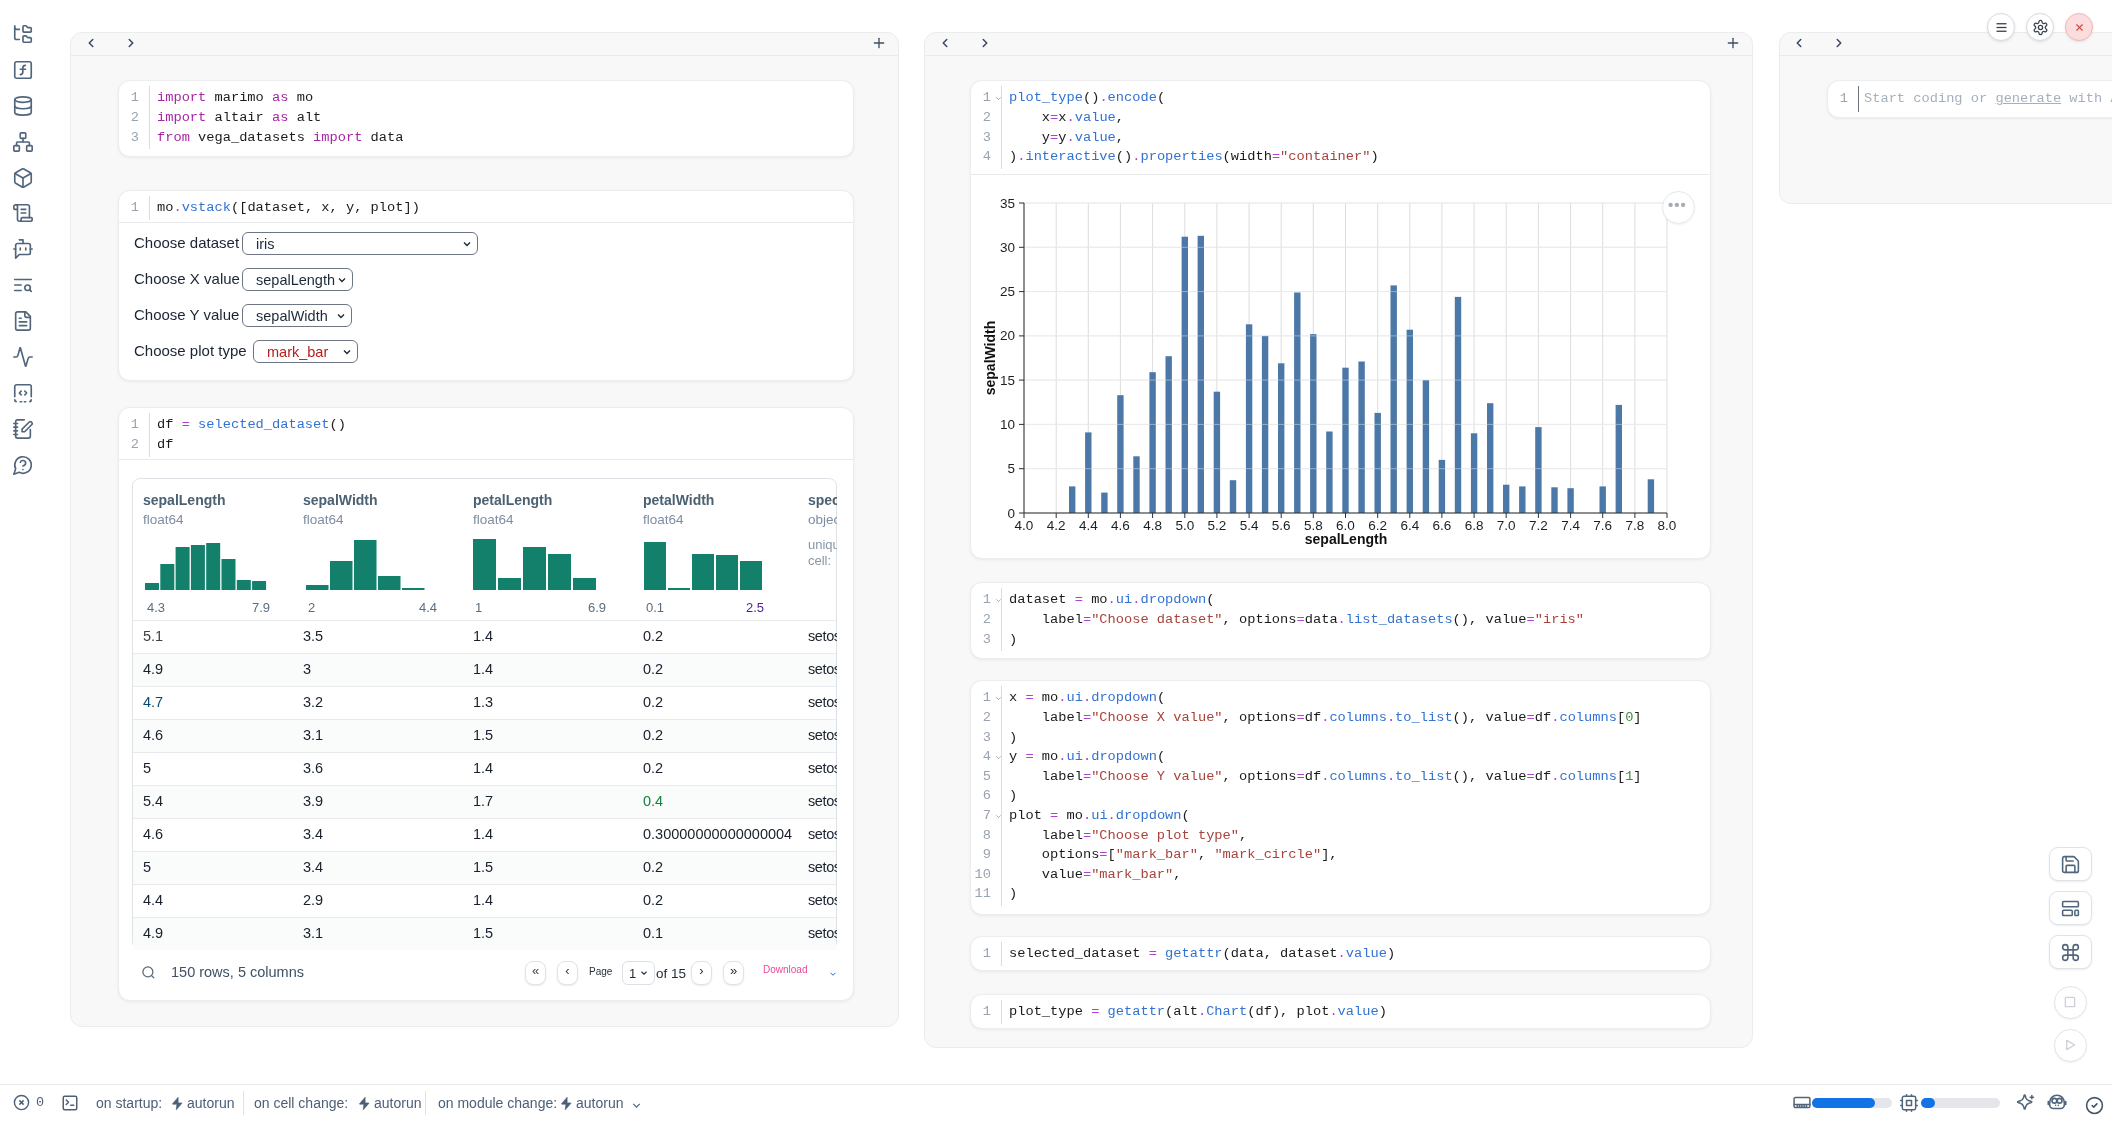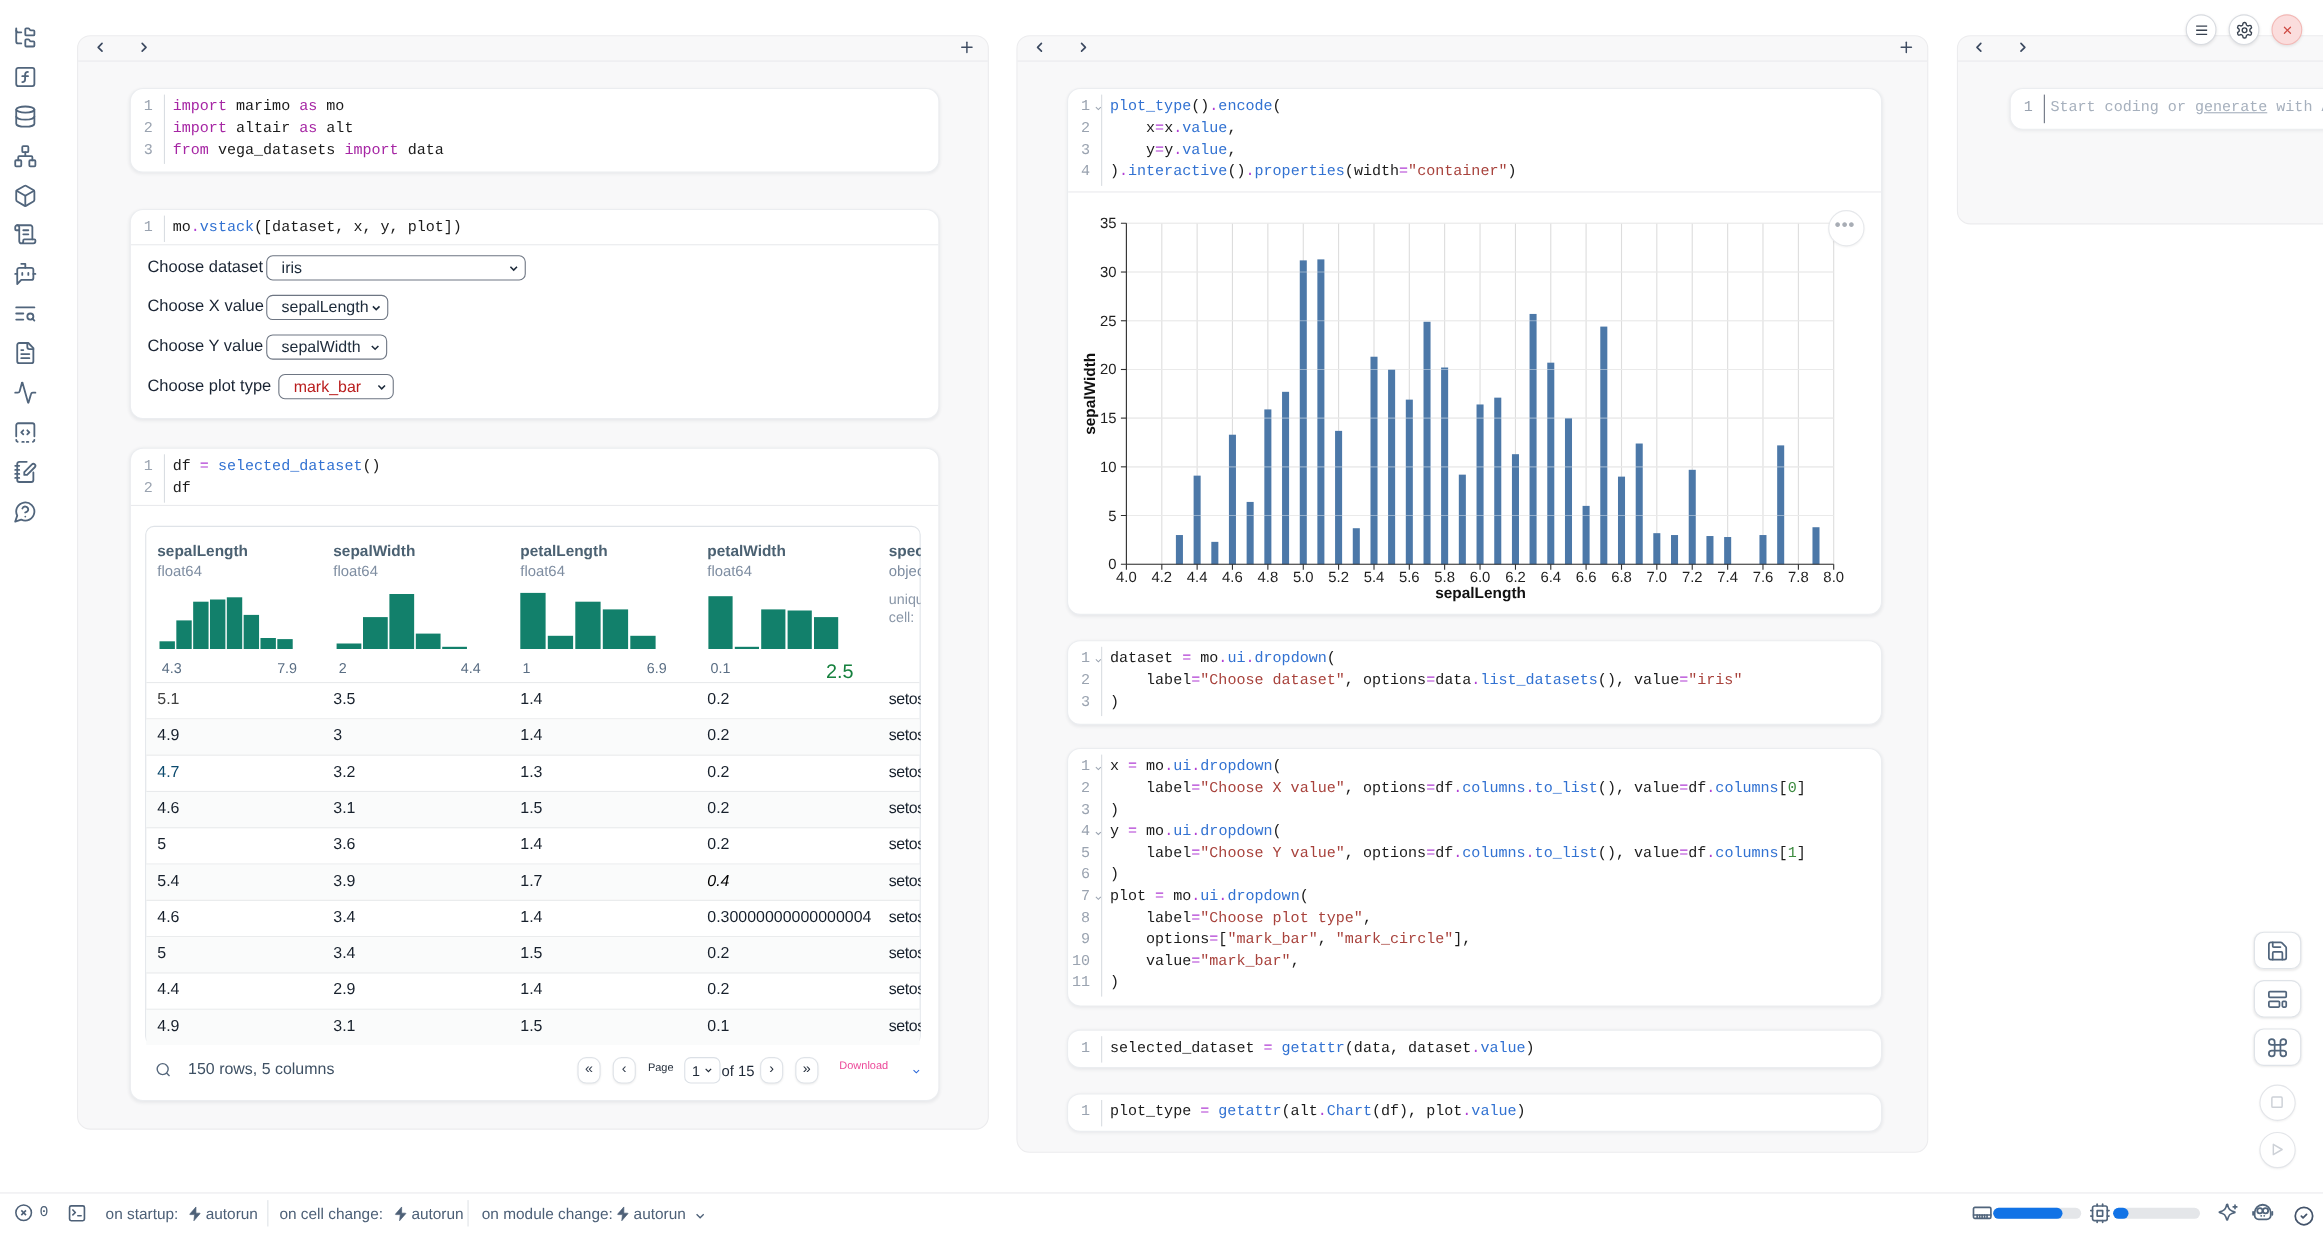--- a/index.html
+++ b/index.html
@@ -214,21 +214,21 @@
     <rect x="716.0" y="555.0" width="22" height="35" fill="#12806b"></rect>
     <rect x="740.0" y="561.0" width="22" height="29" fill="#12806b"></rect>
   </svg>
 <div class="t" style="left:147px;top:600px;font-size:13px;color:#5a6e84">4.3</div>
 <div class="t" style="left:246px;top:600px;width:30px;text-align:center;font-size:13px;color:#5a6e84">7.9</div>
 <div class="t" style="left:308px;top:600px;font-size:13px;color:#5a6e84">2</div>
 <div class="t" style="left:407px;top:600px;width:30px;text-align:right;font-size:13px;color:#5a6e84">4.4</div>
 <div class="t" style="left:475px;top:600px;font-size:13px;color:#5a6e84">1</div>
 <div class="t" style="left:576px;top:600px;width:30px;text-align:right;font-size:13px;color:#5a6e84">6.9</div>
 <div class="t" style="left:646px;top:600px;font-size:13px;color:#5a6e84">0.1</div>
-<div class="t" style="left:746px;top:600px;width:30px;text-align:right;font-size:18px;color:#15803d">2.5</div>
+<div class="t" style="left:746px;top:600px;width:30px;text-align:left;font-size:13px;color:#4c1d95">2.5</div>
 <div class="abs" style="left:133px;top:620px;width:703px;height:1px;background:#e8eaec"></div>
 <div class="t" style="left:143px;top:628px;font-size:14.5px;color:#404040;">5.1</div>
 <div class="t" style="left:303px;top:628px;font-size:14.5px;color:#17202c;">3.5</div>
 <div class="t" style="left:473px;top:628px;font-size:14.5px;color:#17202c;">1.4</div>
 <div class="t" style="left:643px;top:628px;font-size:14.5px;color:#17202c;">0.2</div>
 <div class="t" style="left:808px;top:628px;font-size:14.5px;color:#17202c;width:29px;overflow:hidden;letter-spacing:-0.4px;">setosa</div>
 <div class="abs" style="left:133px;top:653px;width:703px;height:1px;background:#e8eaec"></div>
 <div class="abs" style="left:133px;top:654px;width:703px;height:32px;background:#fafbfb"></div>
 <div class="t" style="left:143px;top:661px;font-size:14.5px;color:#17202c;">4.9</div>
 <div class="t" style="left:303px;top:661px;font-size:14.5px;color:#17202c;">3</div>
@@ -252,21 +252,21 @@
 <div class="t" style="left:143px;top:760px;font-size:14.5px;color:#17202c;">5</div>
 <div class="t" style="left:303px;top:760px;font-size:14.5px;color:#17202c;">3.6</div>
 <div class="t" style="left:473px;top:760px;font-size:14.5px;color:#17202c;">1.4</div>
 <div class="t" style="left:643px;top:760px;font-size:14.5px;color:#17202c;">0.2</div>
 <div class="t" style="left:808px;top:760px;font-size:14.5px;color:#17202c;width:29px;overflow:hidden;letter-spacing:-0.4px;">setosa</div>
 <div class="abs" style="left:133px;top:785px;width:703px;height:1px;background:#e8eaec"></div>
 <div class="abs" style="left:133px;top:786px;width:703px;height:32px;background:#fafbfb"></div>
 <div class="t" style="left:143px;top:793px;font-size:14.5px;color:#17202c;">5.4</div>
 <div class="t" style="left:303px;top:793px;font-size:14.5px;color:#17202c;">3.9</div>
 <div class="t" style="left:473px;top:793px;font-size:14.5px;color:#17202c;">1.7</div>
-<div class="t" style="left:643px;top:793px;font-size:14.5px;color:#000000;font-style:italic;">0.4</div>
+<div class="t" style="left:643px;top:793px;font-size:14.5px;color:#15803d;">0.4</div>
 <div class="t" style="left:808px;top:793px;font-size:14.5px;color:#17202c;width:29px;overflow:hidden;letter-spacing:-0.4px;">setosa</div>
 <div class="abs" style="left:133px;top:818px;width:703px;height:1px;background:#e8eaec"></div>
 <div class="t" style="left:143px;top:826px;font-size:14.5px;color:#17202c;">4.6</div>
 <div class="t" style="left:303px;top:826px;font-size:14.5px;color:#17202c;">3.4</div>
 <div class="t" style="left:473px;top:826px;font-size:14.5px;color:#17202c;">1.4</div>
 <div class="t" style="left:643px;top:826px;font-size:14.5px;color:#17202c;">0.30000000000000004</div>
 <div class="t" style="left:808px;top:826px;font-size:14.5px;color:#17202c;width:29px;overflow:hidden;letter-spacing:-0.4px;">setosa</div>
 <div class="abs" style="left:133px;top:851px;width:703px;height:1px;background:#e8eaec"></div>
 <div class="abs" style="left:133px;top:852px;width:703px;height:32px;background:#fafbfb"></div>
 <div class="t" style="left:143px;top:859px;font-size:14.5px;color:#17202c;">5</div>

